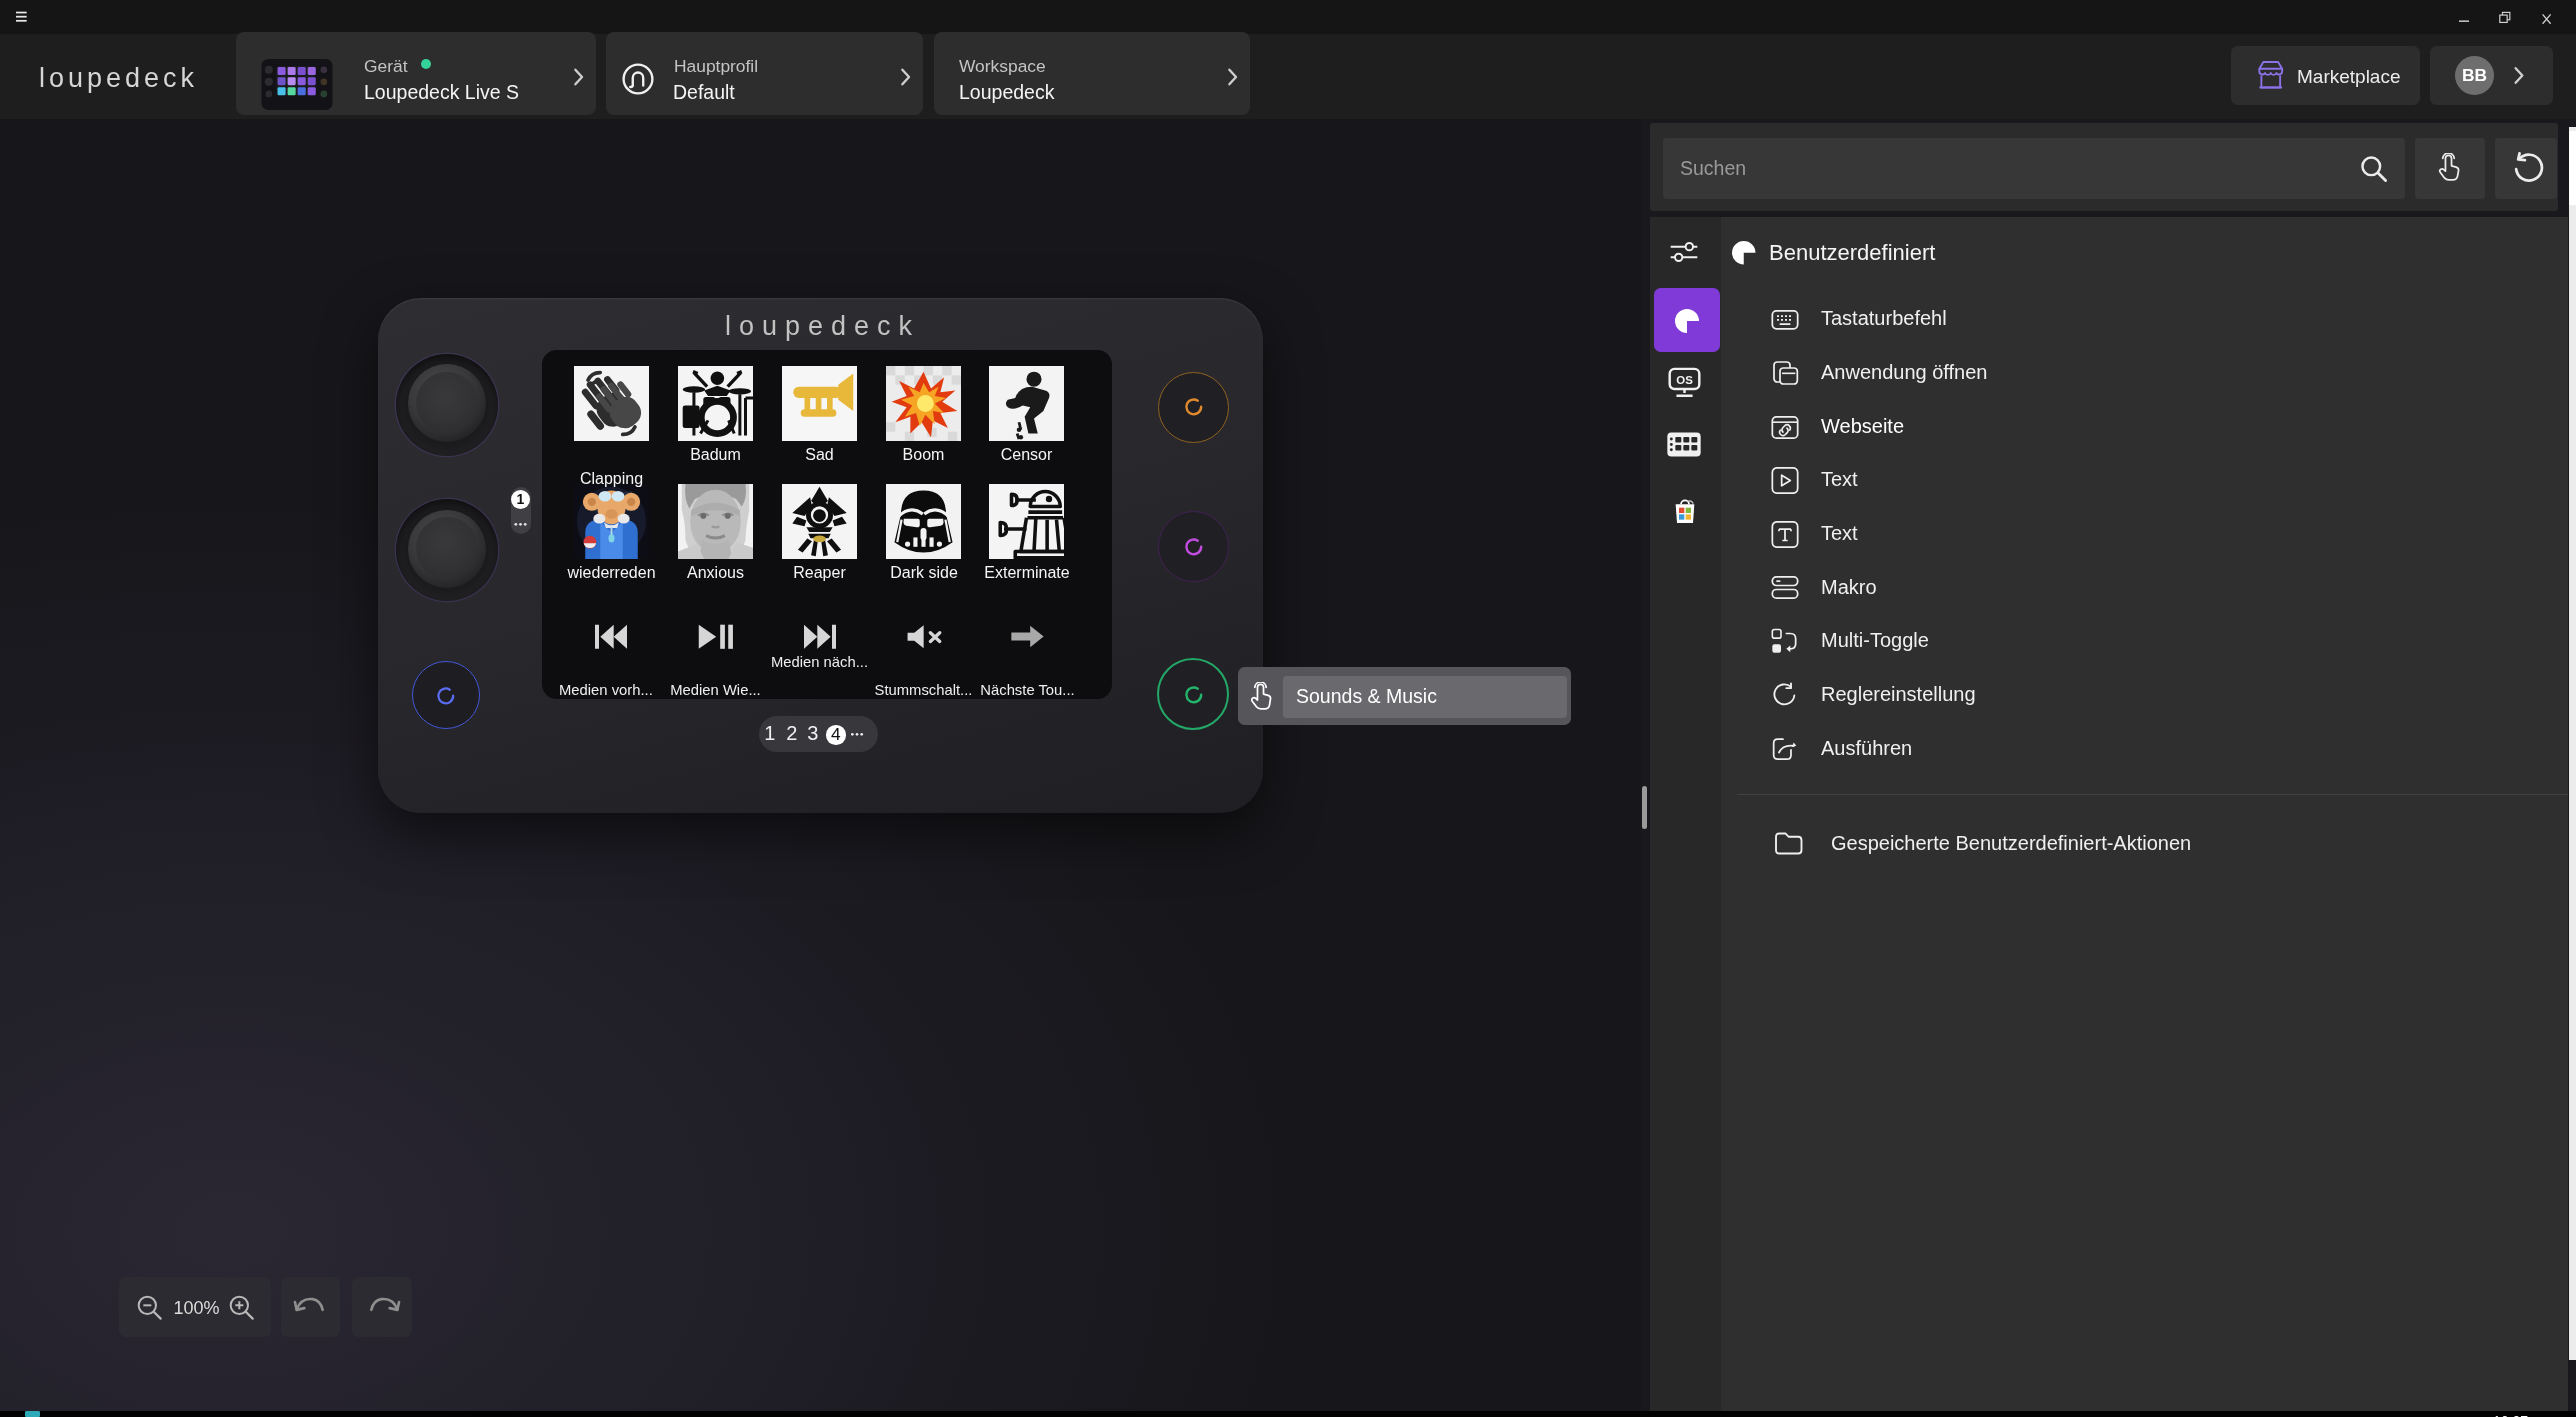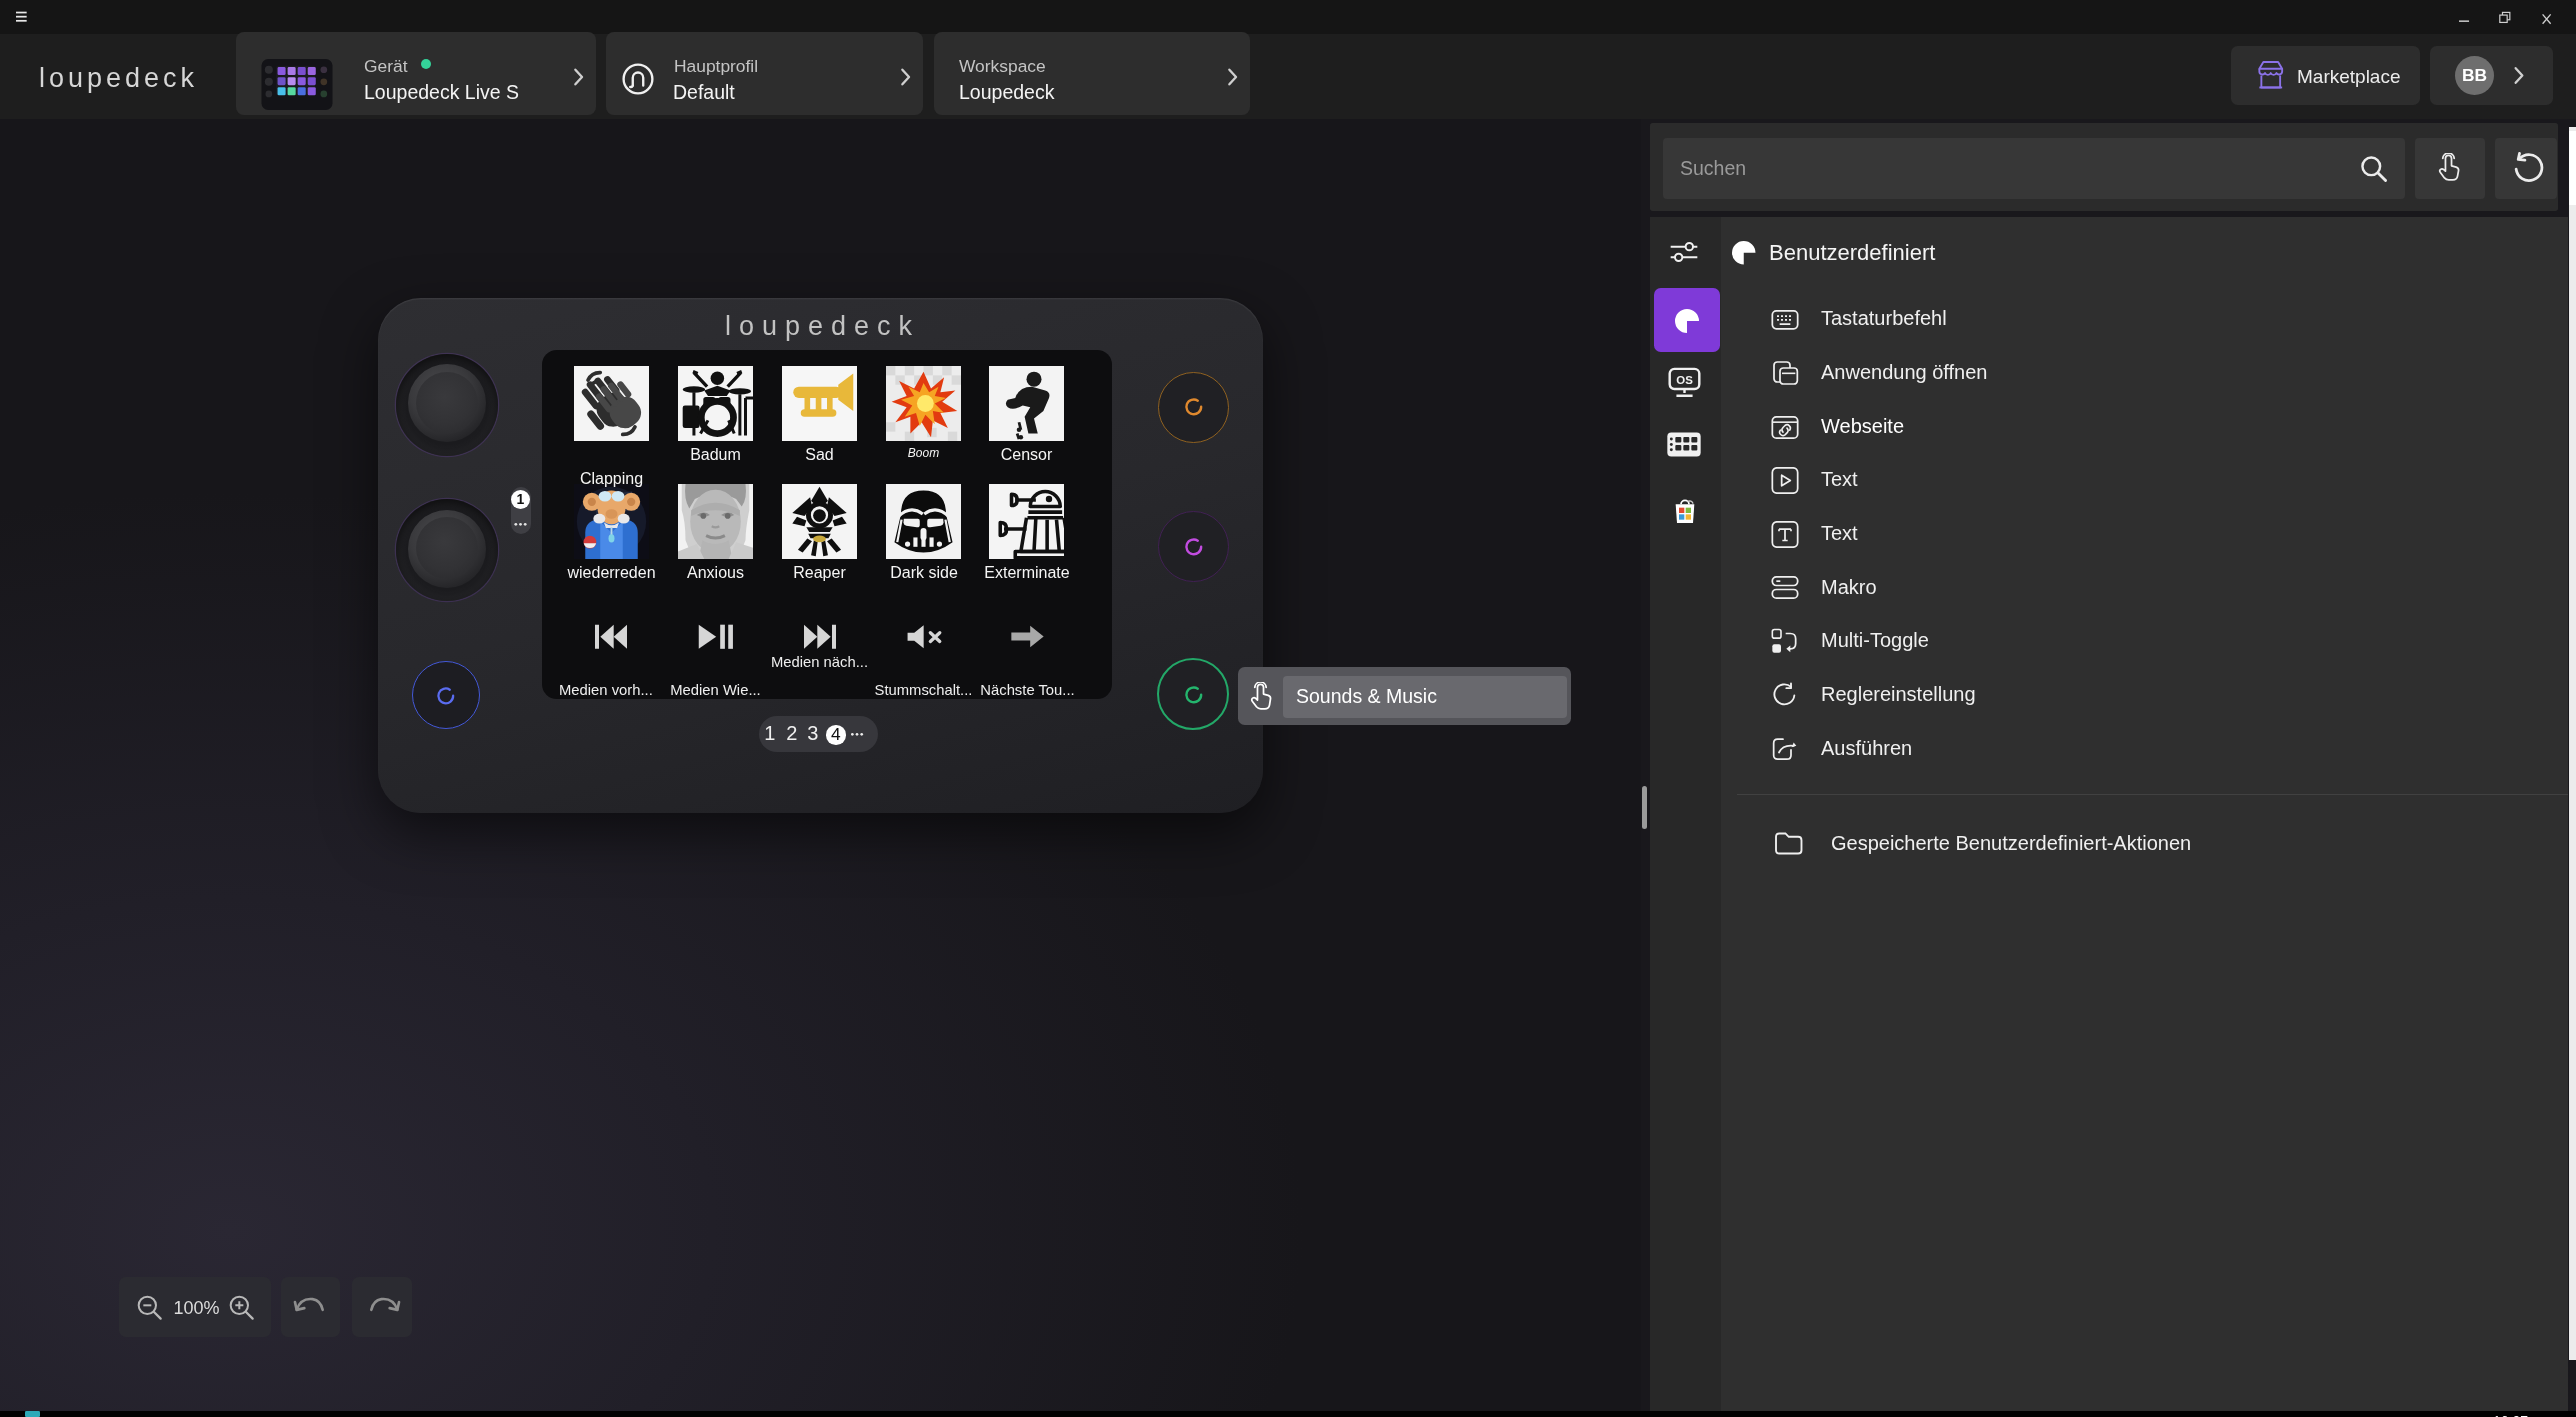--- a/index.html
+++ b/index.html
@@ -280,21 +280,21 @@
     <path d="M12 5.5 q3 0 3 3 q0 3 -3 3 z"></path>
     <path d="M20 24 H9 M9 24 h-1"></path>
     <path d="M6 20.5 q3.4 0 3.4 3.5 q0 3.5 -3.4 3.5 z"></path>
   </g>
   <circle cx="32" cy="8" r="1.7" fill="#101010"></circle>
 </svg>
 
 <div class="abs" style="left:574px;top:446px;width:75px;text-align:center;color:#f5f5f5;font-size:16px;margin-top:24px;">Clapping</div>
 <div class="abs" style="left:678px;top:446px;width:75px;text-align:center;color:#f5f5f5;font-size:16px;">Badum</div>
 <div class="abs" style="left:782px;top:446px;width:75px;text-align:center;color:#f5f5f5;font-size:16px;">Sad</div>
-<div class="abs" style="left:886px;top:446px;width:75px;text-align:center;color:#f5f5f5;font-size:12px;font-style:italic;">Boom</div>
+<div class="abs" style="left:886px;top:446px;width:75px;text-align:center;color:#f5f5f5;font-size:16px;">Boom</div>
 <div class="abs" style="left:989px;top:446px;width:75px;text-align:center;color:#f5f5f5;font-size:16px;">Censor</div>
 <div class="abs" style="left:557px;top:564px;width:109px;text-align:center;color:#f5f5f5;font-size:16px;">wiederreden</div>
 <div class="abs" style="left:678px;top:564px;width:75px;text-align:center;color:#f5f5f5;font-size:16px;">Anxious</div>
 <div class="abs" style="left:782px;top:564px;width:75px;text-align:center;color:#f5f5f5;font-size:16px;">Reaper</div>
 <div class="abs" style="left:879px;top:564px;width:90px;text-align:center;color:#f5f5f5;font-size:16px;">Dark side</div>
 <div class="abs" style="left:976px;top:564px;width:102px;text-align:center;color:#f5f5f5;font-size:16px;">Exterminate</div>
 
 <svg class="abs" style="left:591px;top:622px;" width="40" height="29.5" viewBox="0 0 60 44">
   <g fill="#d6d6d6">
       <rect x="6" y="4" width="6" height="36"></rect>

